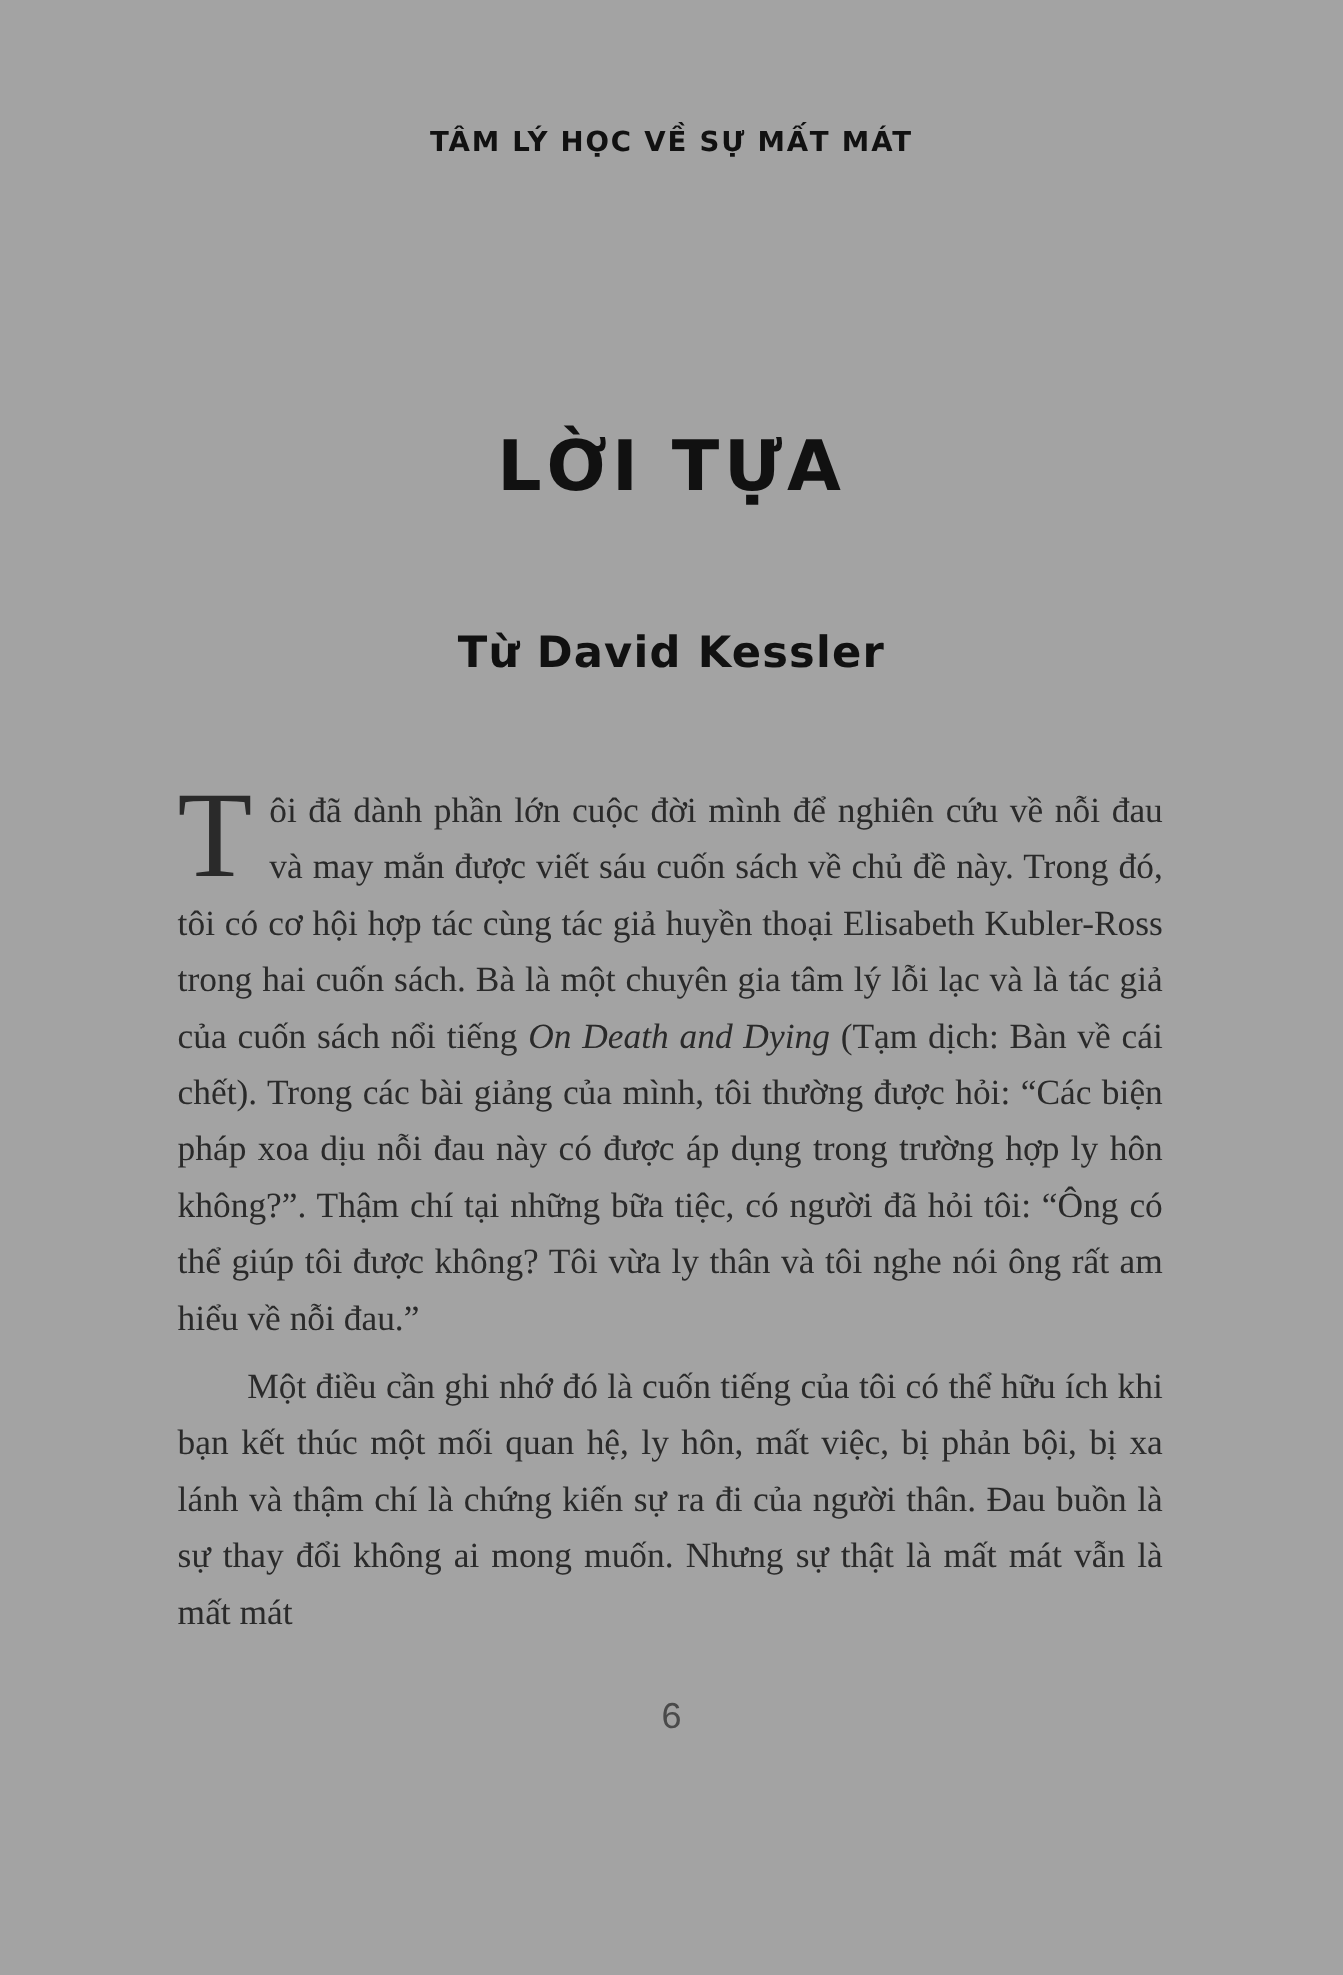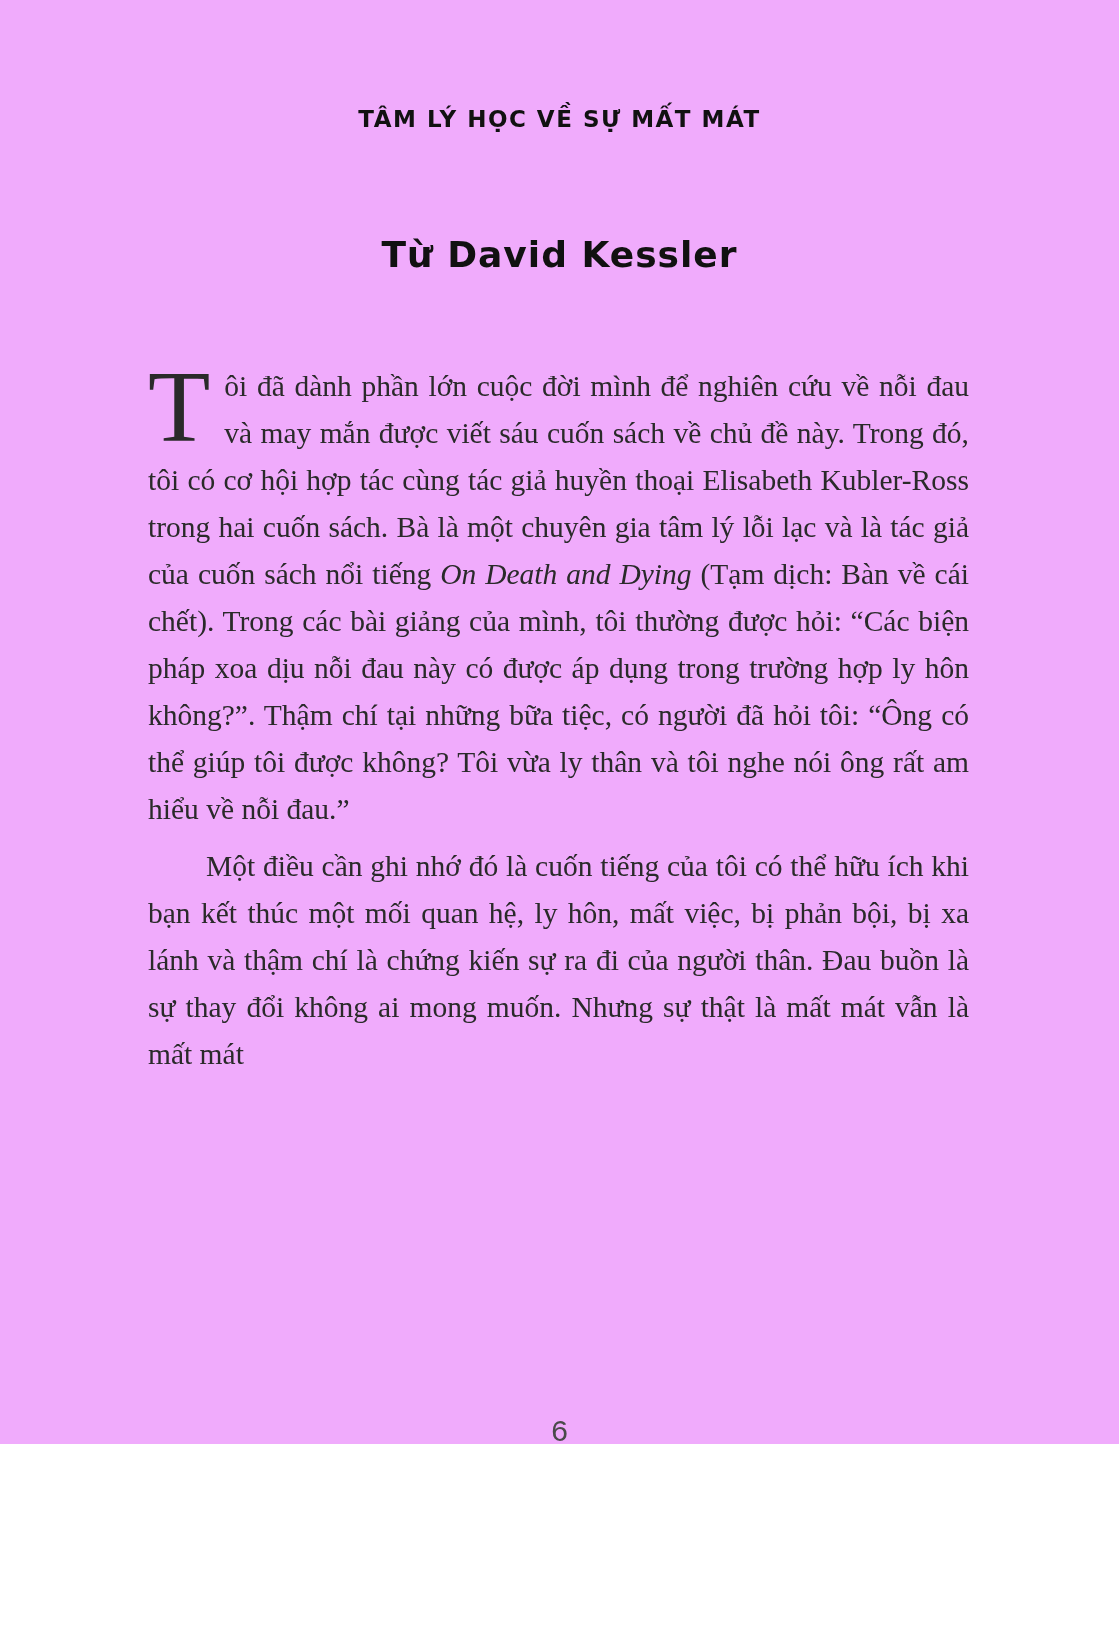--- a/index.html
+++ b/index.html
@@ -3,22 +3,22 @@
 <meta charset="utf-8">
 <style>
   html, body {
     margin: 0;
     padding: 0;
     background: #ffffff;
   }
   .page {
     position: relative;
     width: 1119px;
-    height: 1444px;
-    background: #f0abfc;
+    height: 1646px;
+    background: #a3a3a3;
     overflow: hidden;
     color: #1f1f1f;
   }
   .running-header {
     padding-top: 106px;
     text-align: center;
     font-family: "DejaVu Sans", sans-serif;
     font-weight: bold;
     font-size: 23px;
     letter-spacing: 1.5px;
@@ -82,20 +82,21 @@
     color: #4a4a4a;
   }
 </style>
 </head>
 <body>
 
 <div class="page">
 
   <div class="running-header">TÂM LÝ HỌC VỀ SỰ MẤT MÁT</div>
 
+  <h1 class="chapter-title">LỜI TỰA</h1>
 
   <h2 class="chapter-subtitle">Từ David Kessler</h2>
 
   <div class="body-text">
     <p>
       <span class="dropcap">T</span><span>ôi đã dành phần lớn cuộc đời mình để nghiên cứu về nỗi đau và may mắn được viết sáu cuốn sách về chủ đề này. Trong đó, tôi có cơ hội hợp tác cùng tác giả huyền thoại Elisabeth Kubler-Ross trong hai cuốn sách. Bà là một chuyên gia tâm lý lỗi lạc và là tác giả của cuốn sách nổi tiếng </span><em class="para-italic">On Death and Dying</em><span> (Tạm dịch: Bàn về cái chết). Trong các bài giảng của mình, tôi thường được hỏi: “Các biện pháp xoa dịu nỗi đau này có được áp dụng trong trường hợp ly hôn không?”. Thậm chí tại những bữa tiệc, có người đã hỏi tôi: “Ông có thể giúp tôi được không? Tôi vừa ly thân và tôi nghe nói ông rất am hiểu về nỗi đau.”</span>
     </p>
     <p class="para2">Một điều cần ghi nhớ đó là cuốn tiếng của tôi có thể hữu ích khi bạn kết thúc một mối quan hệ, ly hôn, mất việc, bị phản bội, bị xa lánh và thậm chí là chứng kiến sự ra đi của người thân. Đau buồn là sự thay đổi không ai mong muốn. Nhưng sự thật là mất mát vẫn là mất mát</p>
   </div>
 

